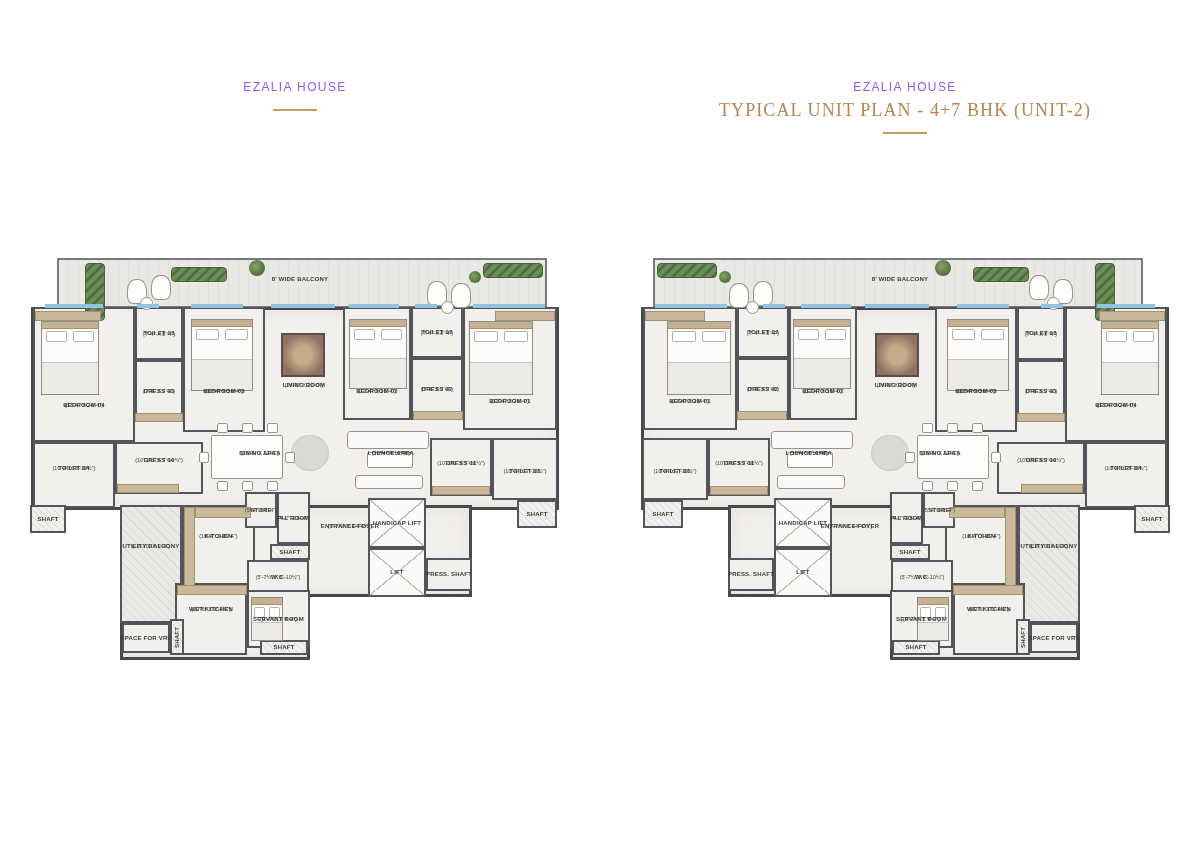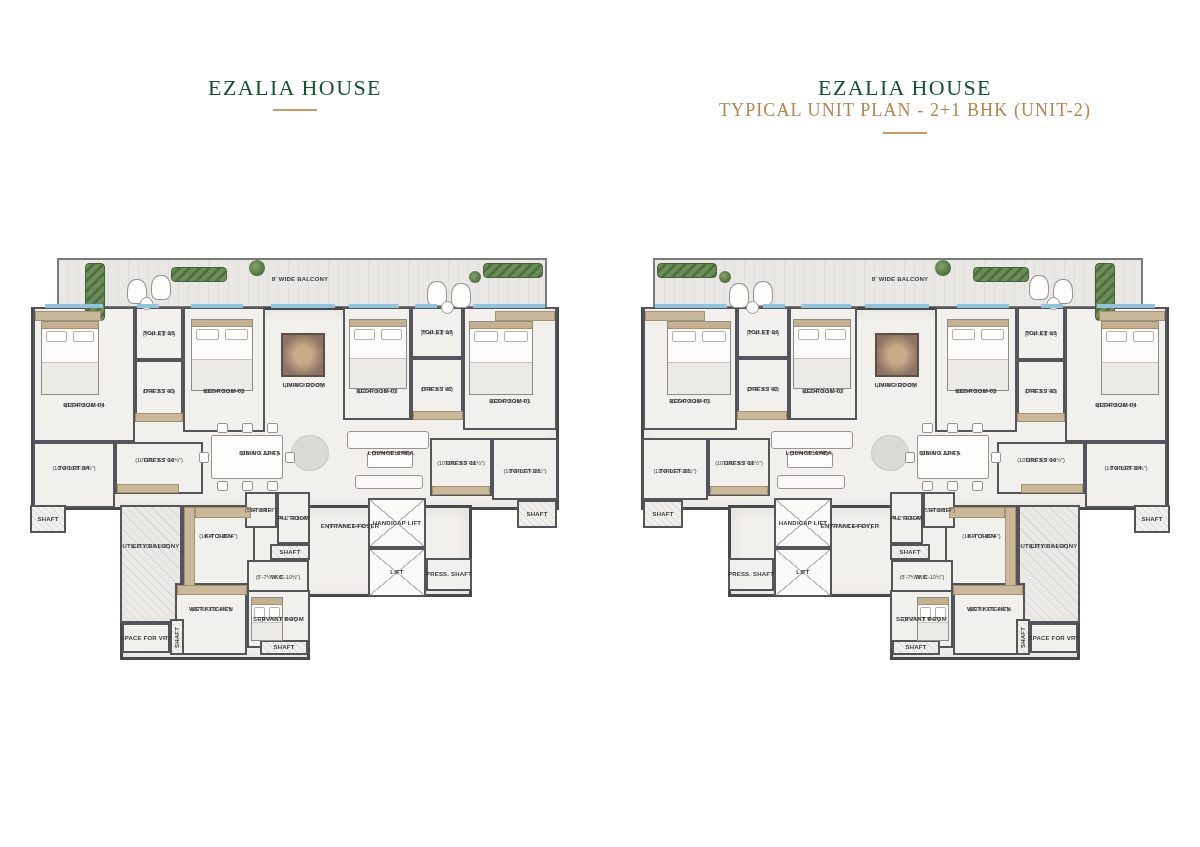--- a/index.html
+++ b/index.html
@@ -1,22 +1,22 @@
 <!DOCTYPE html>
 <html><head>
 <meta charset="utf-8">
 <style>
   html,body{margin:0;padding:0;background:#ffffff;}
   body{width:1200px;height:847px;position:relative;overflow:hidden;
        font-family:"Liberation Sans",sans-serif;}
   .plan-panel{position:absolute;top:0;width:540px;height:847px;}
   #panel-1{left:25px;} #panel-2{left:635px;}
   .plan-title-block{position:absolute;top:76px;left:0;right:0;text-align:center;}
-  .plan-title{font-family:Liberation Serif, serif;font-weight:400;font-size:22px;
-              line-height:23px;letter-spacing:1.4px;color:#14532d;}
+  .plan-title{font-family:Liberation Sans, sans-serif;font-weight:400;font-size:12px;
+              line-height:23px;letter-spacing:1.4px;color:#8b5cf6;}
   .plan-subtitle{font-family:"Liberation Serif",serif;font-weight:400;font-size:18px;
               line-height:23px;letter-spacing:1.1px;color:#b5854f;}
   .title-divider{width:44px;height:2px;background:#c89a62;margin:10px auto 0;}
   .plan-canvas{position:absolute;top:255px;left:0;width:540px;height:405px;}
   .plan-canvas *{position:absolute;box-sizing:border-box;}
   .balcony{background:repeating-linear-gradient(90deg,#e9e8e5 0 9px,#dfdedb 9px 10px);
            border:2px solid #797a7c;}
   .base{background:#f2f0ed;border:3px solid #47484a;
         box-shadow:inset 0 0 18px rgba(160,150,135,.18);}
   .room{background:#f2f0ed;border:2px solid #54555a;}
@@ -282,21 +282,21 @@
       </div>
       <div class="room-label" style="left: 200px; top: 18px; width: 150px; height: 12px;">
         <span class="rname">8' WIDE BALCONY</span>
       </div>
     </div>
 </section>
 
 <section class="plan-panel" id="panel-2">
   <div class="plan-title-block">
     <div class="plan-title">EZALIA HOUSE</div>
-    <div class="plan-subtitle">TYPICAL UNIT PLAN - 2+1 BHK (UNIT-2)</div>
+    <div class="plan-subtitle">TYPICAL UNIT PLAN - 4+7 BHK (UNIT-2)</div>
     <div class="title-divider"></div>
   </div>
   <div class="plan-canvas" id="canvas-1">
       <div class="balcony" style="left: 18px; top: 3px; width: 490px; height: 50px;"></div>
       <div class="base" style="left: 6px; top: 52px; width: 528px; height: 203px;"></div>
       <div class="base" style="left: 93px; top: 250px; width: 352px; height: 92px;"></div>
       <div class="base" style="left: 255px; top: 335px; width: 190px; height: 70px;"></div>
       <div class="room room" style="left: 430px; top: 52px; width: 102px; height: 135px;"></div>
       <div class="room room" style="left: 382px; top: 52px; width: 48px; height: 53px;"></div>
       <div class="room room" style="left: 382px; top: 105px; width: 48px; height: 62px;"></div>

